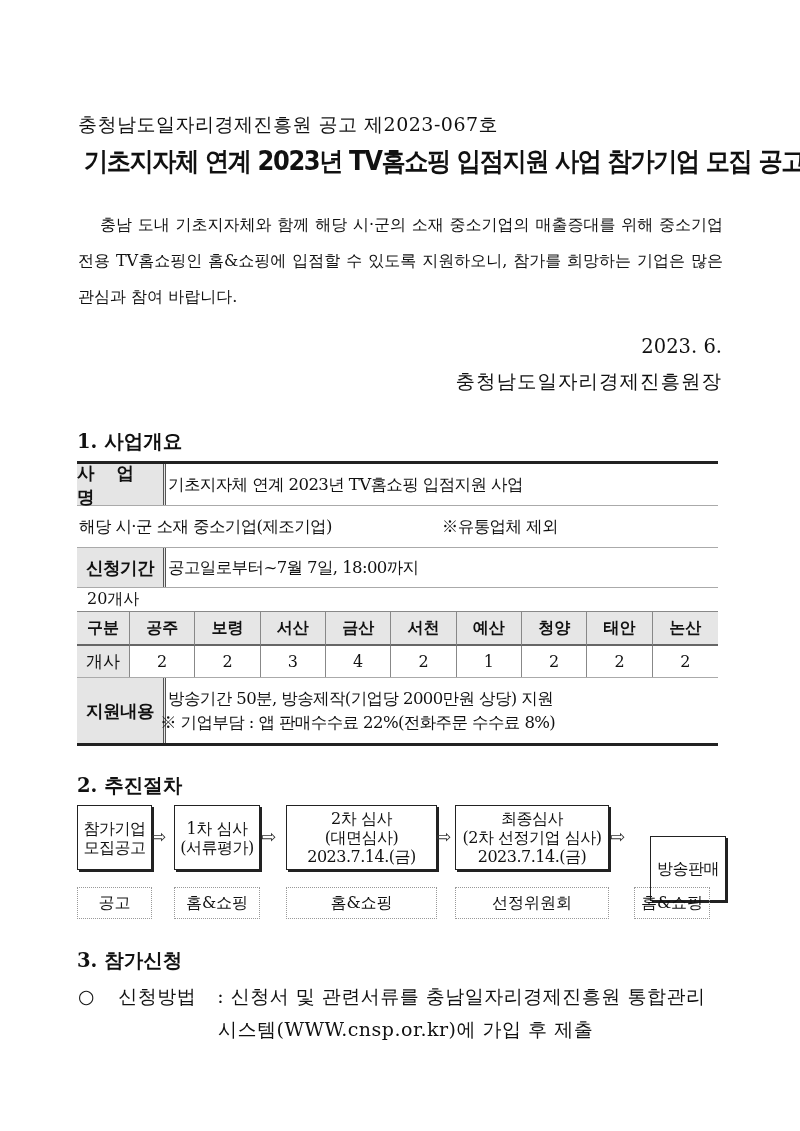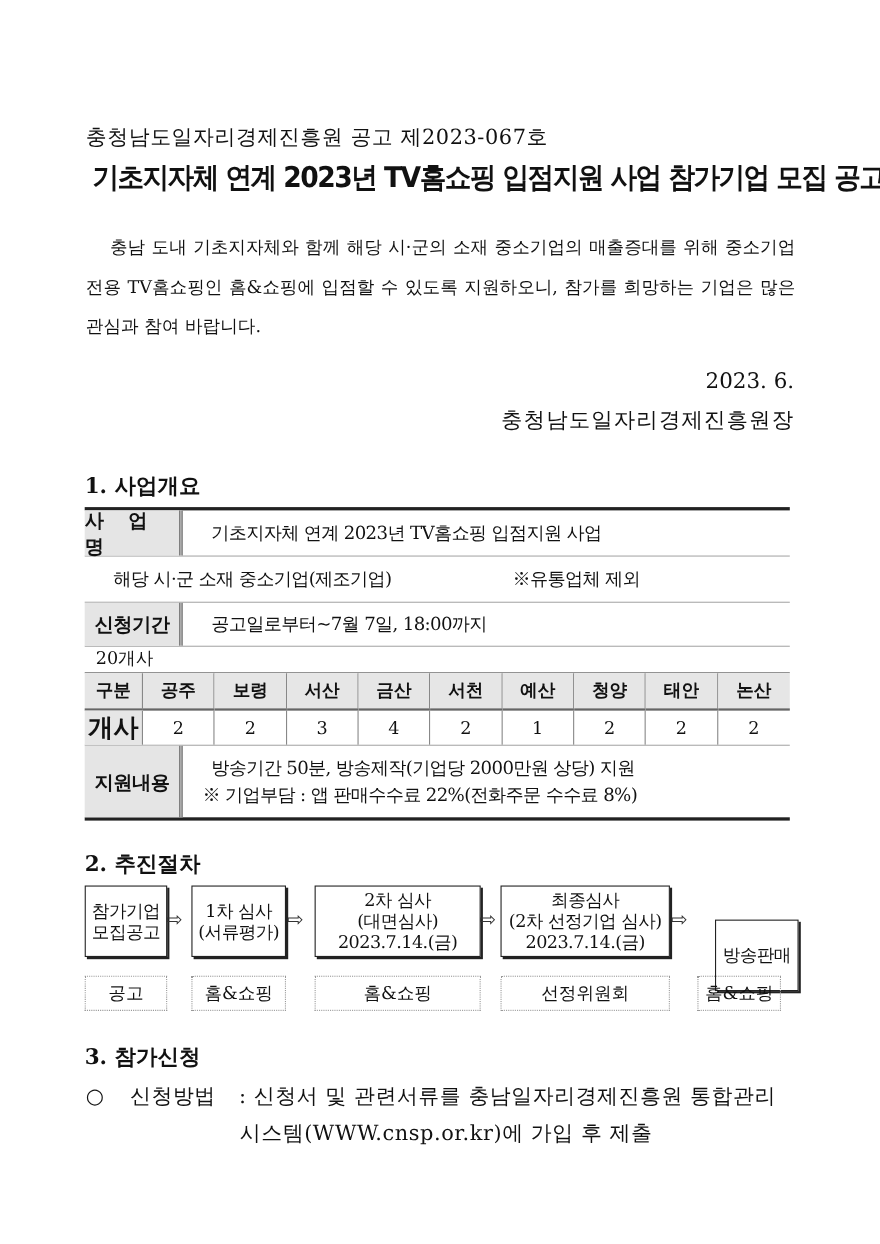--- a/index.html
+++ b/index.html
@@ -17,33 +17,33 @@
   .sec1 { top:428px; } .sec2 { top:772px; } .sec3 { top:947px; }
 
   
   .ov { left:77px; top:461px; width:641px; border-top:3px solid #222; border-bottom:3px solid #222; }
   .ov-row { display:flex; border-bottom:1px solid #aaa; }
   .ov-row:last-child { border-bottom:none; }
   .ov-h { width:86px; flex:none; background:#e5e5e5; border-right:3px double #555;
           display:flex; align-items:center; justify-content:center; font-size:17.5px; font-weight:bold;
           font-family:"DejaVu Sans","Liberation Sans",sans-serif; letter-spacing:-0.5px; }
   .ov-h.spaced { letter-spacing:8px; }
-  .ov-c { flex:1; padding:0 26px; display:flex; align-items:center; font-size:16.5px; letter-spacing:-0.6px; }
+  .ov-c { flex:1; padding:0 2px; display:flex; align-items:center; font-size:16.5px; letter-spacing:-0.6px; }
   .r1 { height:41px; } .r2 { height:41px; } .r3 { height:39px; }
   .r4 { height:89px; } .r5 { height:65px; }
   .ov-c.stack { flex-direction:column; align-items:flex-start; justify-content:center; line-height:24px; }
   .sub { flex:1; display:flex; flex-direction:column; }
   .sub-top { height:24px; padding-left:10px; font-size:16px; display:flex; align-items:center; border-bottom:1px solid #888; }
   .sub-grid { display:grid; grid-template-columns:53px repeat(9,1fr); }
   .sub-grid div { display:flex; align-items:center; justify-content:center; border-right:1px solid #888; font-size:16px; }
   .sub-grid div:nth-child(10n) { border-right:none; }
   .g-h { height:32px; background:#e6e6e6; border-bottom:2px solid #666; font-weight:bold;
          font-family:"DejaVu Sans","Liberation Sans",sans-serif; }
   .g-v { height:31px; font-size:16px; }
-  .g-v.lbl { background:#e6e6e6; font-weight:bold; font-family:"DejaVu Sans","Liberation Sans",sans-serif; font-size:23px; }
+  .g-v.lbl { background:#e6e6e6; font-weight:normal; font-family:"DejaVu Sans","Liberation Sans",sans-serif; font-size:17px; }
   .sep-box { display:inline-block; width:110px; }
 
   
   .step { position:absolute; top:805px; height:63px; border:1px solid #222; box-shadow:2px 2px 0 #222;
           display:flex; flex-direction:column; align-items:center; justify-content:center;
           font-size:16px; line-height:19px; text-align:right; letter-spacing:-0.5px; background:#fff; }
   .arrow { position:absolute; top:826px; font-size:18px; color:#333; font-family:"DejaVu Sans",sans-serif; }
   .owner { position:absolute; top:887px; height:30px; border:1px dotted #999; display:flex;
            align-items:center; justify-content:center; font-size:16px; }
 

